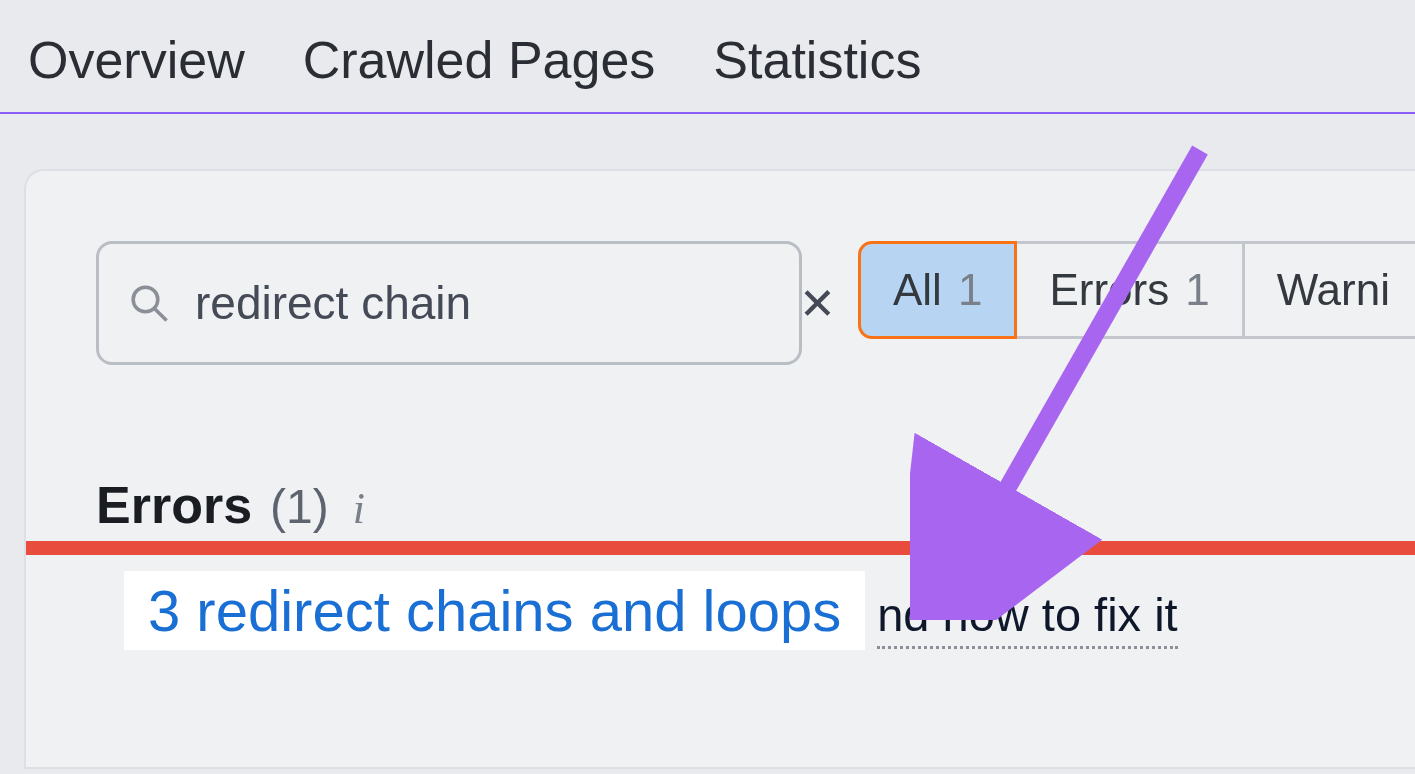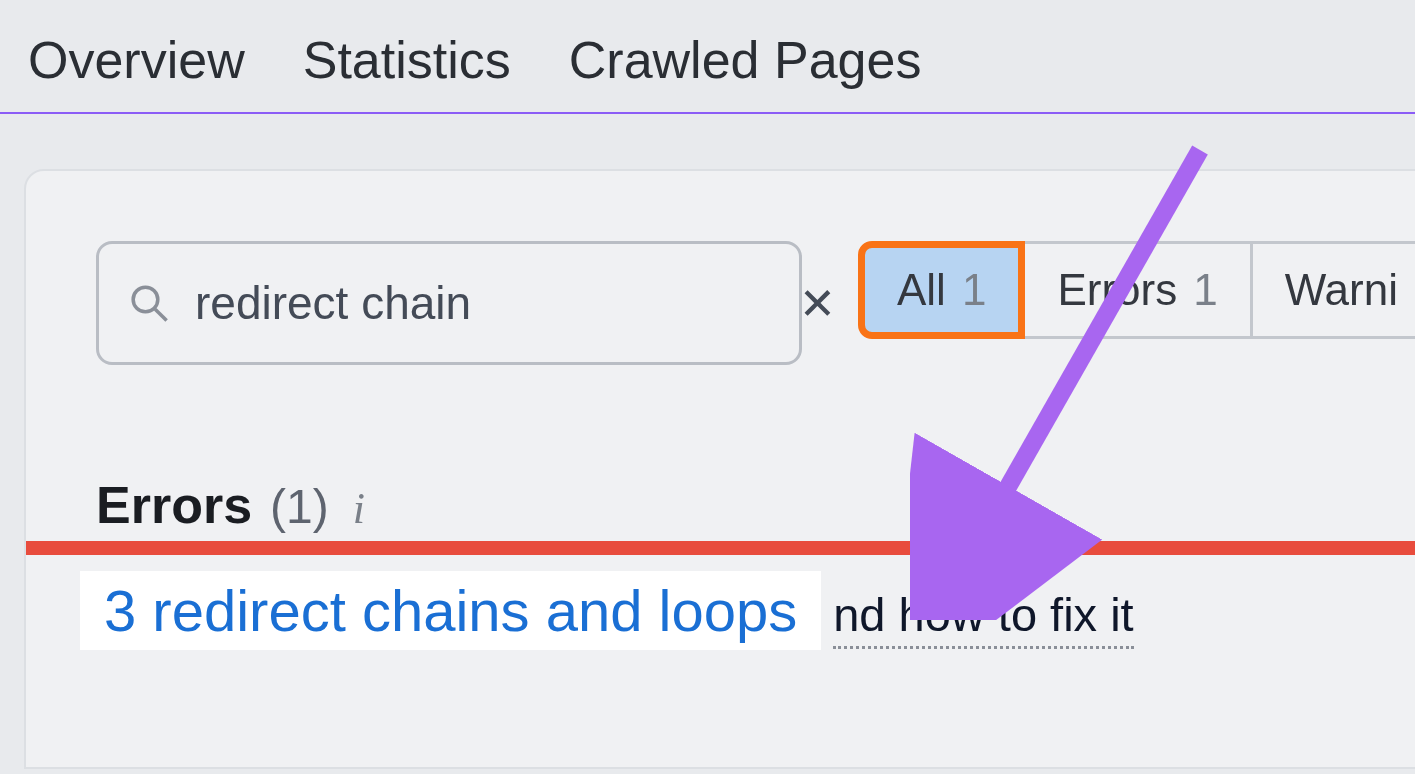--- a/index.html
+++ b/index.html
@@ -103,21 +103,21 @@
       font-size: 44px;
       color: #34383f;
       cursor: pointer;
       white-space: nowrap;
     }
     .filter-btn:not(:first-child) {
       border-left: none;
     }
     .filter-btn.active {
       background: #b7d4f2;
-      border: 7px solid #f97316;
+      border: 3px solid #f97316;
       border-radius: 14px 0 0 14px;
       position: relative;
       z-index: 1;
     }
     .filter-count {
       color: #7a8089;
     }
     .section-header {
       display: flex;
       align-items: baseline;
@@ -157,20 +157,21 @@
       align-items: baseline;
       gap: 18px;
     }
     .issue-link {
       font-size: 58px;
       color: #1a6fd4;
       font-weight: 400;
       background: #ffffff;
       padding: 6px 24px 6px 24px;
       cursor: pointer;
+      margin-left: 44px;
     }
     .issue-hint {
       font-size: 47px;
       color: #0f172a;
       border-bottom: 3px dotted #8a8f98;
       padding-bottom: 4px;
       cursor: pointer;
       margin-left: -6px;
     }
     .arrow-annotation {
@@ -178,22 +179,22 @@
       top: 140px;
       left: 910px;
       pointer-events: none;
     }
   </style>
 </head>
 <body>
 
 <div class="tabs">
   <div class="tab">Overview</div>
+  <div class="tab">Crawled Pages</div>
   <div class="tab">Statistics</div>
-  <div class="tab">Crawled Pages</div>
 </div>
 
 <div class="panel">
   <div class="controls">
     <div class="search-box">
       <svg class="search-icon-svg" viewBox="0 0 50 50">
         <circle cx="21" cy="21" r="14"></circle>
         <line x1="32" y1="32" x2="45" y2="45"></line>
       </svg>
       <input class="search-input" type="text" value="redirect chain" style="">

